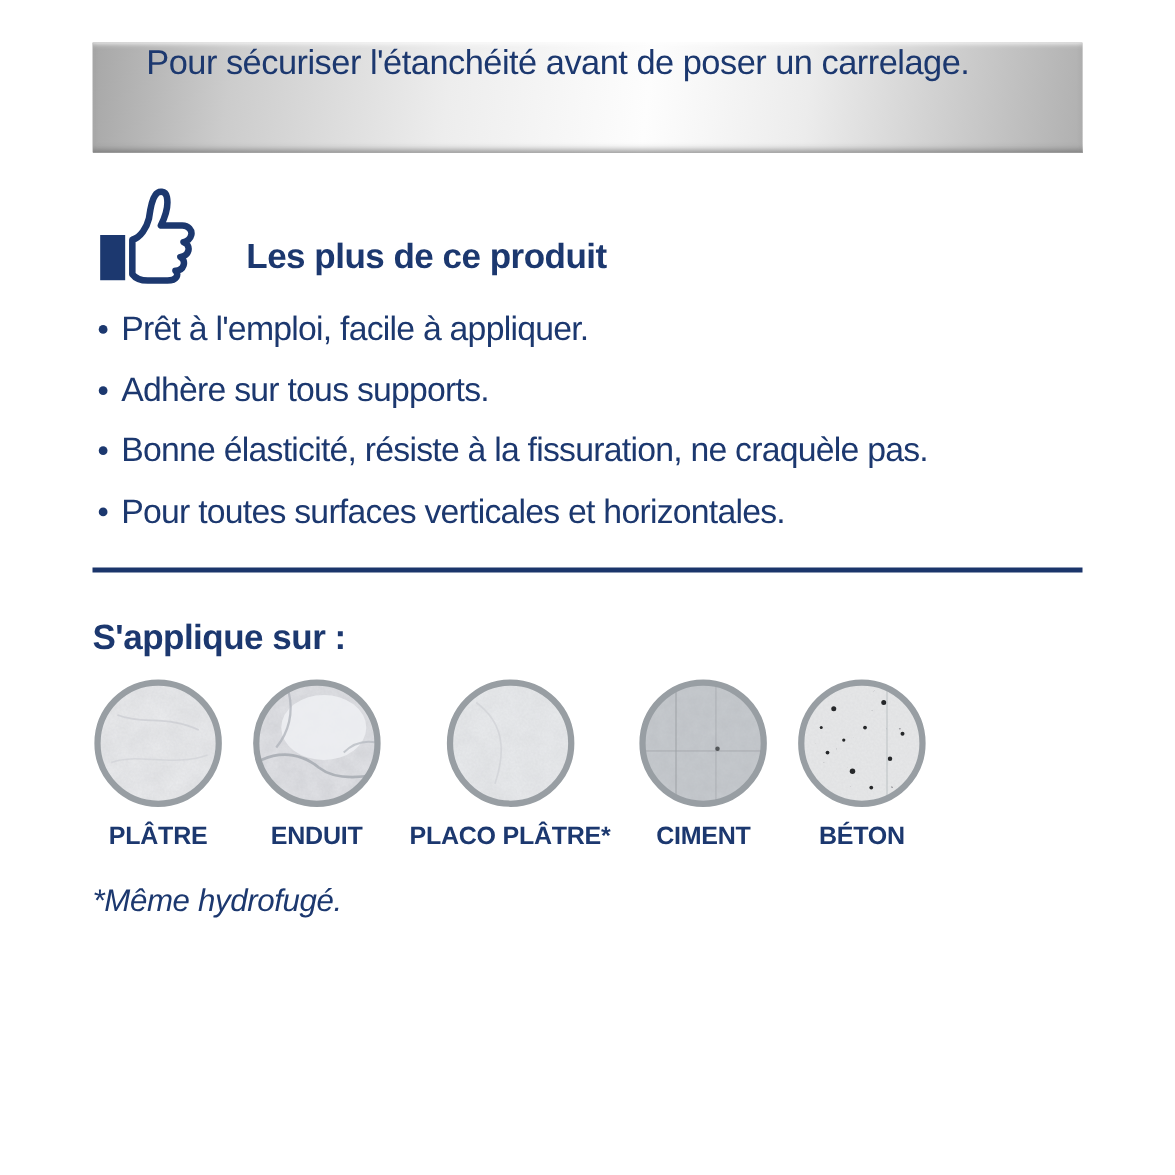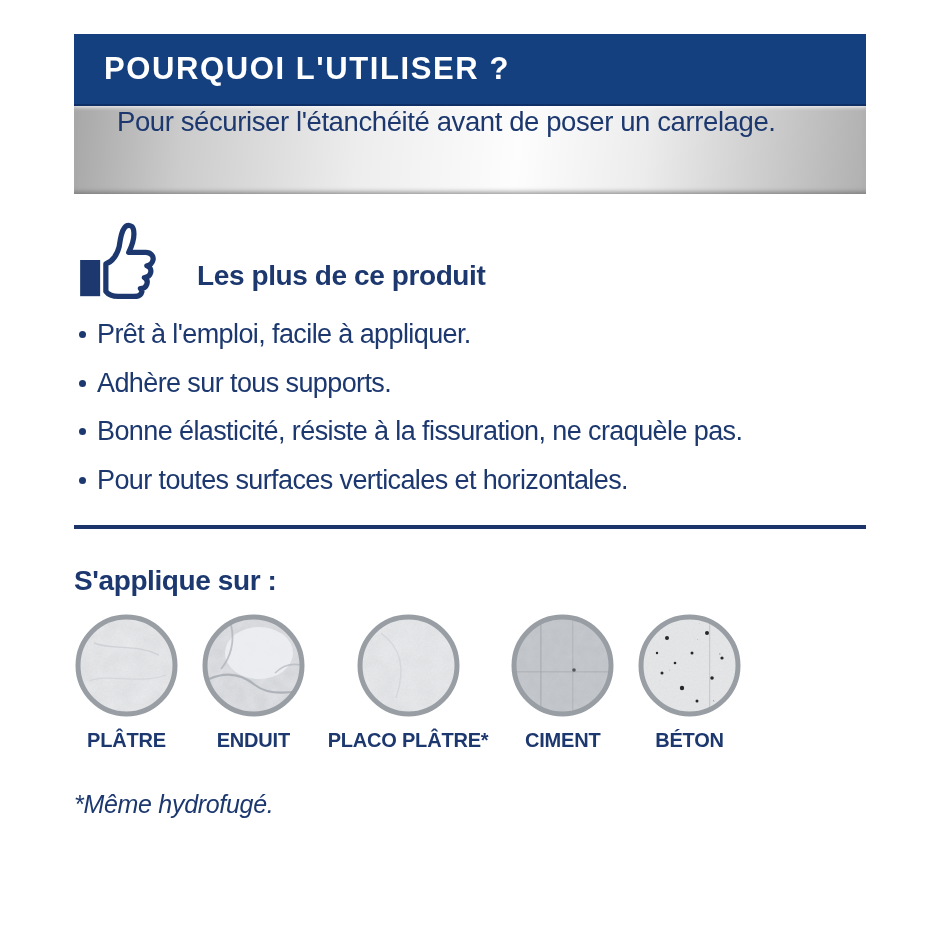--- a/index.html
+++ b/index.html
@@ -128,21 +128,21 @@
   .material .swatch { display: block; }
   .material .lbl {
     margin-top: 11px;
     font-size: 20px;
     font-weight: bold;
     letter-spacing: -0.2px;
     white-space: nowrap;
     color: #1c386f;
   }
   .footnote {
-    margin-top: 38px;
+    margin-top: 26px;
     font-style: italic;
     font-size: 25px;
     letter-spacing: -0.3px;
   }
 </style>
 </head>
 <body>
 
 <svg width="0" height="0" style="position:absolute" aria-hidden="true">
   <defs>
@@ -172,23 +172,20 @@
     <filter id="f-spk" x="-10%" y="-10%" width="120%" height="120%">
       <feTurbulence type="fractalNoise" baseFrequency="0.2" numOctaves="2" seed="9"></feTurbulence>
       <feColorMatrix type="matrix" values="0 0 0 0 0.12  0 0 0 0 0.12  0 0 0 0 0.14  0 0 0 7 -5.7"></feColorMatrix>
     </filter>
   </defs>
 </svg>
 
 <div class="sheet">
   <div class="content">
 
-    <div class="band-title">
-      <span class="title">POURQUOI L'UTILISER ?</span>
-    </div>
 
     <div class="band-sub">
       <span class="subtitle">Pour sécuriser l'étanchéité avant de poser un carrelage.</span>
     </div>
 
     <div class="benefits-head">
       <span>
         <svg width="88" height="80" viewBox="0 0 92 84">
           <rect x="1" y="42" width="21" height="38" fill="#1c386f"></rect>
           <path d="M28,75 L28,46

